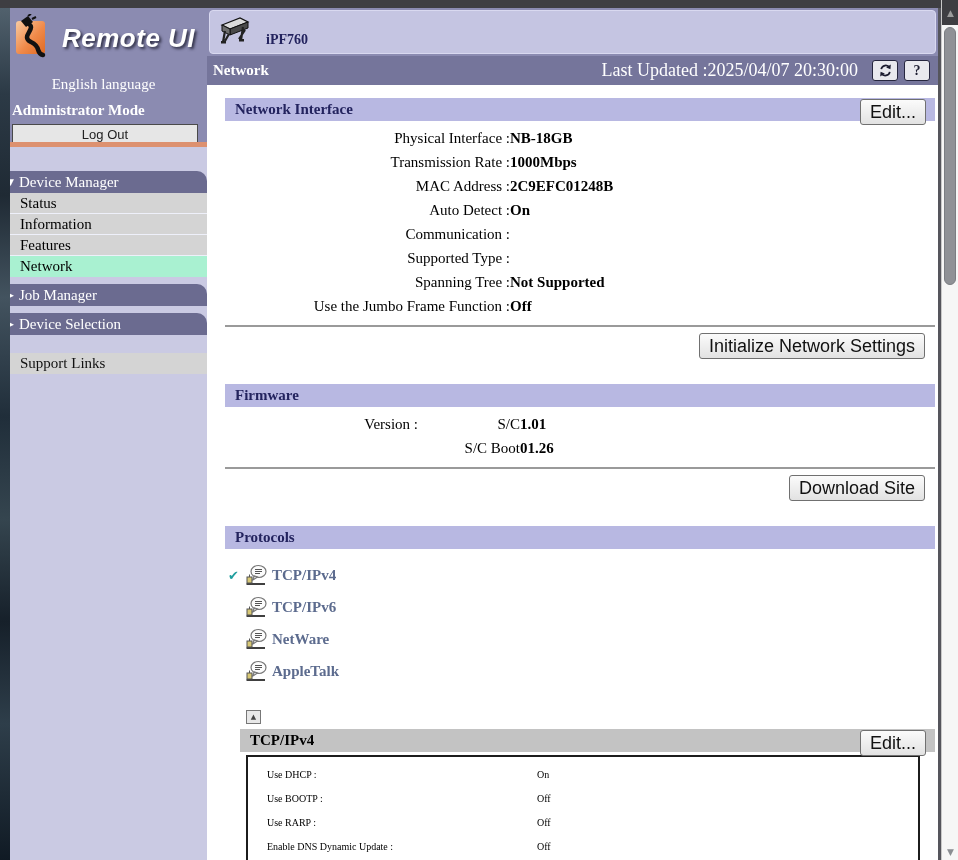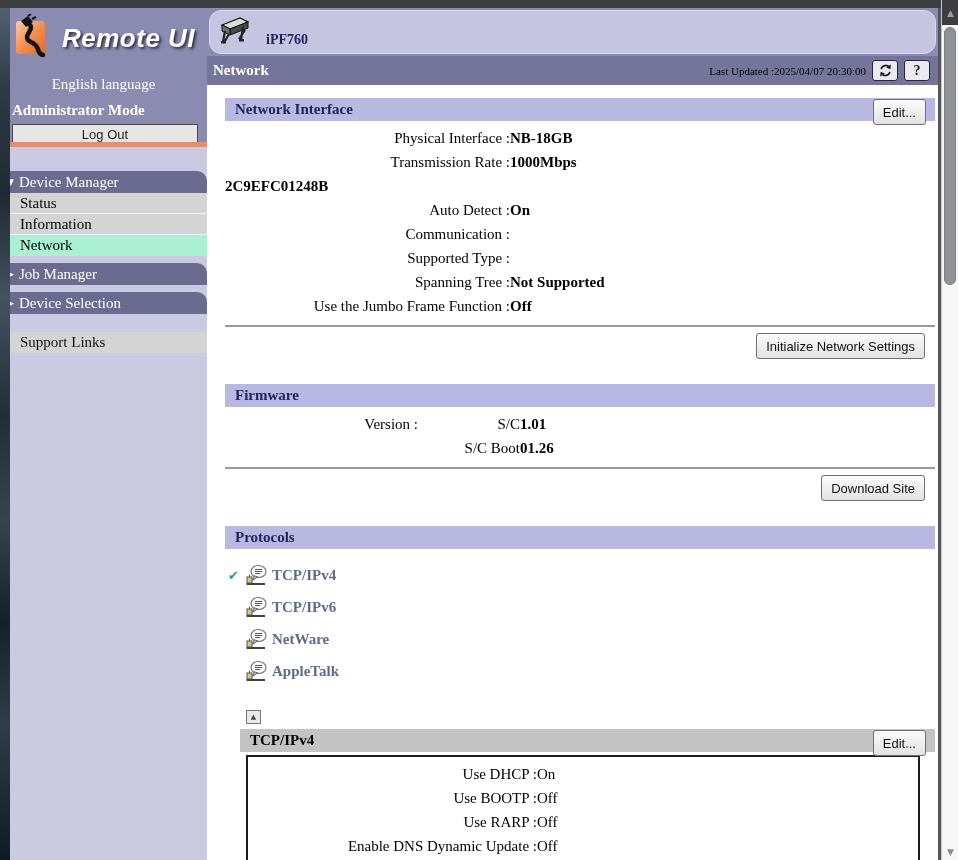--- a/index.html
+++ b/index.html
@@ -35,37 +35,37 @@
   .group-gap { height:7px; }
   .support-links { margin-top:18px; height:21px; background:#d4d4d4; display:flex; align-items:center;
     padding-left:20px; font-size:15px; color:#111; cursor:pointer; }
 
   
   .main { position:absolute; left:207px; top:8px; width:731px; height:852px; background:#fff; }
   .main-edge { position:absolute; left:938px; top:8px; width:3px; height:852px; background:#55555c; }
 
   .banner { position:relative; height:48px; background:#8b8bb1; }
   .banner-box { position:absolute; left:2px; top:2px; width:727px; height:44px; background:#c5c5e2;
-    border:1px solid #d9d9f0; border-radius:12px; display:flex; align-items:center; }
+    border:1px solid #d9d9f0; border-radius:4px; display:flex; align-items:center; }
   .device-name { margin:16px 0 0 14px; font-weight:bold; font-size:14px; color:#23235e; }
 
   .title-bar { height:29px; background:#75759b; display:flex; align-items:center; padding:0 8px 0 6px; }
   .page-title { color:#fff; font-weight:bold; font-size:15px; flex:1; }
-  .last-updated { color:#000000; font-size:11px; white-space:nowrap; }
+  .last-updated { color:#ffffff; font-size:18px; margin-right:8px; white-space:nowrap; }
   .tb-btn { width:26px; height:21px; display:flex; align-items:center; justify-content:center;
     background:#e9e9ee; border:1px solid #26263f; border-radius:3px; margin-left:6px; cursor:pointer;
     font-family:"Liberation Serif",serif; font-weight:bold; font-size:14px; color:#1c1c30; }
 
   .content { position:absolute; left:0; top:77px; width:731px; height:775px; padding:13px 3px 0 18px; }
 
   .section-header { position:relative; height:23px; background:#b8b8e2; display:flex; align-items:center; }
   .section-title { padding-left:10px; font-weight:bold; font-size:15px; color:#23235e; }
   .btn { display:inline-flex; align-items:center; justify-content:center;
     background:linear-gradient(#fbfbfb,#e2e2e2); border:1px solid #707070; border-radius:3px;
-    font-family:"Liberation Sans",sans-serif; font-size:13px; color:#111; padding:12px 9px; height:20px; cursor:pointer; }
+    font-family:"Liberation Sans",sans-serif; font-size:18px; color:#111; padding:12px 9px; height:20px; cursor:pointer; }
   .edit-btn { position:absolute; right:9px; top:1px; }
 
   .rows { padding-top:5px;text-align:right; }
   .row { display:flex; align-items:center; height:24px; font-size:15px; color:#000; }
   .row-label { width:285px; padding-left:10px; }
   .row-value { font-weight:bold; }
   .fw-label { width:193px; padding-left:10px; }
   .fw-comp { width:102px; }
 
   .rule { border:none; border-top:2px solid #9a9a9a; margin:7px 0 6px 0; }
@@ -80,21 +80,21 @@
   .protocol-icon { width:22px; height:22px; margin-right:5px; }
   .protocol-link { font-weight:bold; font-size:15px; color:#5c6b8e; cursor:pointer; }
 
   .expand-btn { margin:23px 0 0 21px; width:15px; height:14px; display:flex; align-items:center; justify-content:center;
     background:#e8e8e8; border:1px solid #777; font-size:7px; color:#444; font-family:"DejaVu Sans",sans-serif; cursor:pointer; }
 
   .tcp-section { margin-top:5px; margin-left:15px; width:695px; }
   .tcp-header { position:relative; height:23px; background:#c3c3c3; display:flex; align-items:center; }
   .tcp-title { padding-left:10px; font-weight:bold; font-size:15px; color:#000; }
   .tcp-box { margin-left:6px; margin-top:3px; width:674px; height:200px; border:2px solid #1c1c1c; background:#fff; padding-top:5px; }
-  .tcp-row { display:flex; align-items:center; height:24px; font-size:15px;text-align:right; }
+  .tcp-row { display:flex; align-items:center; height:24px; font-size:10px; }
   .tcp-label { width:289px; padding-left:19px; }
 
   
   .scrollbar { position:absolute; right:0; top:0; width:17px; height:860px; background:#f6f6f6; border-left:1px solid #c9c9c9; }
   .sb-topcap { position:absolute; top:0; left:0; width:17px; height:25px; background:#3e3e42; display:flex; align-items:center; justify-content:center;
     color:#9b9b9b; font-size:9px; font-family:"DejaVu Sans",sans-serif; cursor:pointer; }
   .sb-thumb { position:absolute; top:27px; left:2px; width:12px; height:258px; background:#8f9196; border:1px solid #7a7d82; border-radius:6px; cursor:pointer; }
   .sb-bottom { position:absolute; bottom:1px; left:0; width:17px; height:14px; display:flex; align-items:center; justify-content:center;
     color:#8a8d92; font-size:9px; font-family:"DejaVu Sans",sans-serif; cursor:pointer; }
 </style>
@@ -130,20 +130,21 @@
     </div>
     <div class="salmon-line"></div>
 
     <div class="menu">
       <div class="menu-group-header">
         <span class="tri">▼</span>
         <span>Device Manager</span>
       </div>
       <div class="menu-item">Status</div>
       <div class="menu-item">Information</div>
+      <div class="menu-item">Features</div>
       <div class="menu-item selected">Network</div>
 
       <div class="group-gap"></div>
       <div class="menu-group-header">
         <span class="tri">▶</span>
         <span>Job Manager</span>
       </div>
 
       <div class="group-gap"></div>
       <div class="menu-group-header">
@@ -197,20 +198,21 @@
       <div class="rows">
         <div class="row">
             <span class="row-label">Physical Interface :</span>
             <span class="row-value">NB-18GB</span>
           </div>
         <div class="row">
             <span class="row-label">Transmission Rate :</span>
             <span class="row-value">1000Mbps</span>
           </div>
         <div class="row">
+            <span class="row-label">MAC Address :</span>
             <span class="row-value">2C9EFC01248B</span>
           </div>
         <div class="row">
             <span class="row-label">Auto Detect :</span>
             <span class="row-value">On</span>
           </div>
         <div class="row">
             <span class="row-label">Communication :</span>
             <span class="row-value"></span>
           </div>

